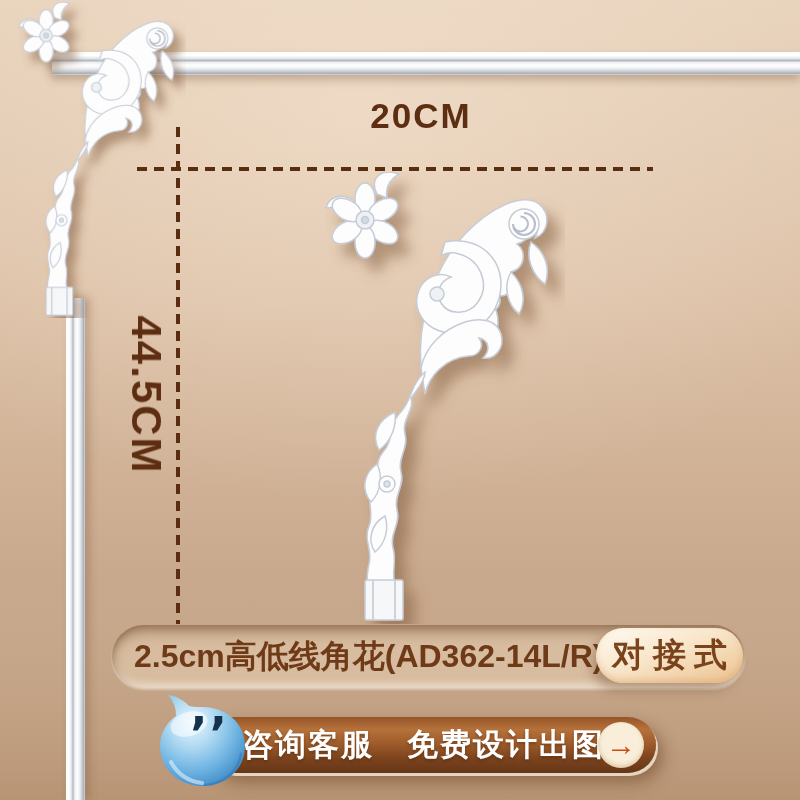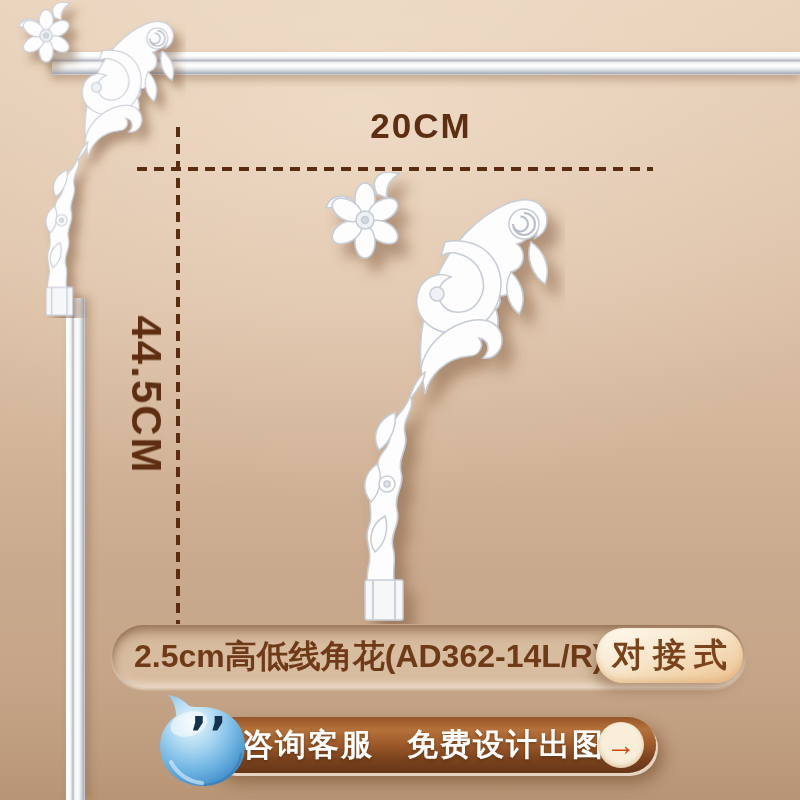--- a/index.html
+++ b/index.html
@@ -21,21 +21,21 @@
     position:absolute;left:66px;top:298px;width:19px;height:502px;
     background:linear-gradient(90deg,#fbfcfd 0%,#ffffff 16%,#e4e7eb 28%,#b4bac2 37%,#eef0f3 46%,#ffffff 58%,#f1f3f5 70%,#c7cbd2 85%,#a9aeb7 93%,#d9dce1 100%);
     box-shadow:5px 0 9px rgba(120,84,52,.3);
   }
   
   .ornament{position:absolute;}
   .orn-corner{left:18px;top:2px;}
   .orn-main{left:325px;top:172px;}
   
   .dim-label{position:absolute;color:#5E2E12;font-weight:bold;letter-spacing:2px;}
-  .dim-w{left:336px;top:106px;width:170px;text-align:center;font-size:35px;}
+  .dim-w{left:336px;top:96px;width:170px;text-align:center;font-size:35px;}
   .dim-h{left:146px;top:395px;transform:translate(-50%,-50%) rotate(90deg);font-size:42px;white-space:nowrap;}
   .dash-h{position:absolute;left:137px;top:167px;width:516px;height:4px;
     background:repeating-linear-gradient(90deg,#5A2D10 0 10px,transparent 10px 17px);}
   .dash-v{position:absolute;left:176px;top:127px;width:4px;height:497px;
     background:repeating-linear-gradient(180deg,#5A2D10 0 10px,transparent 10px 17px);}
   
   .name-pill{
     position:absolute;left:112px;top:625px;width:633px;height:63px;border-radius:32px;
     background:#D8BC9F;
     box-shadow:inset 0 10px 14px -5px rgba(88,46,16,.55),

